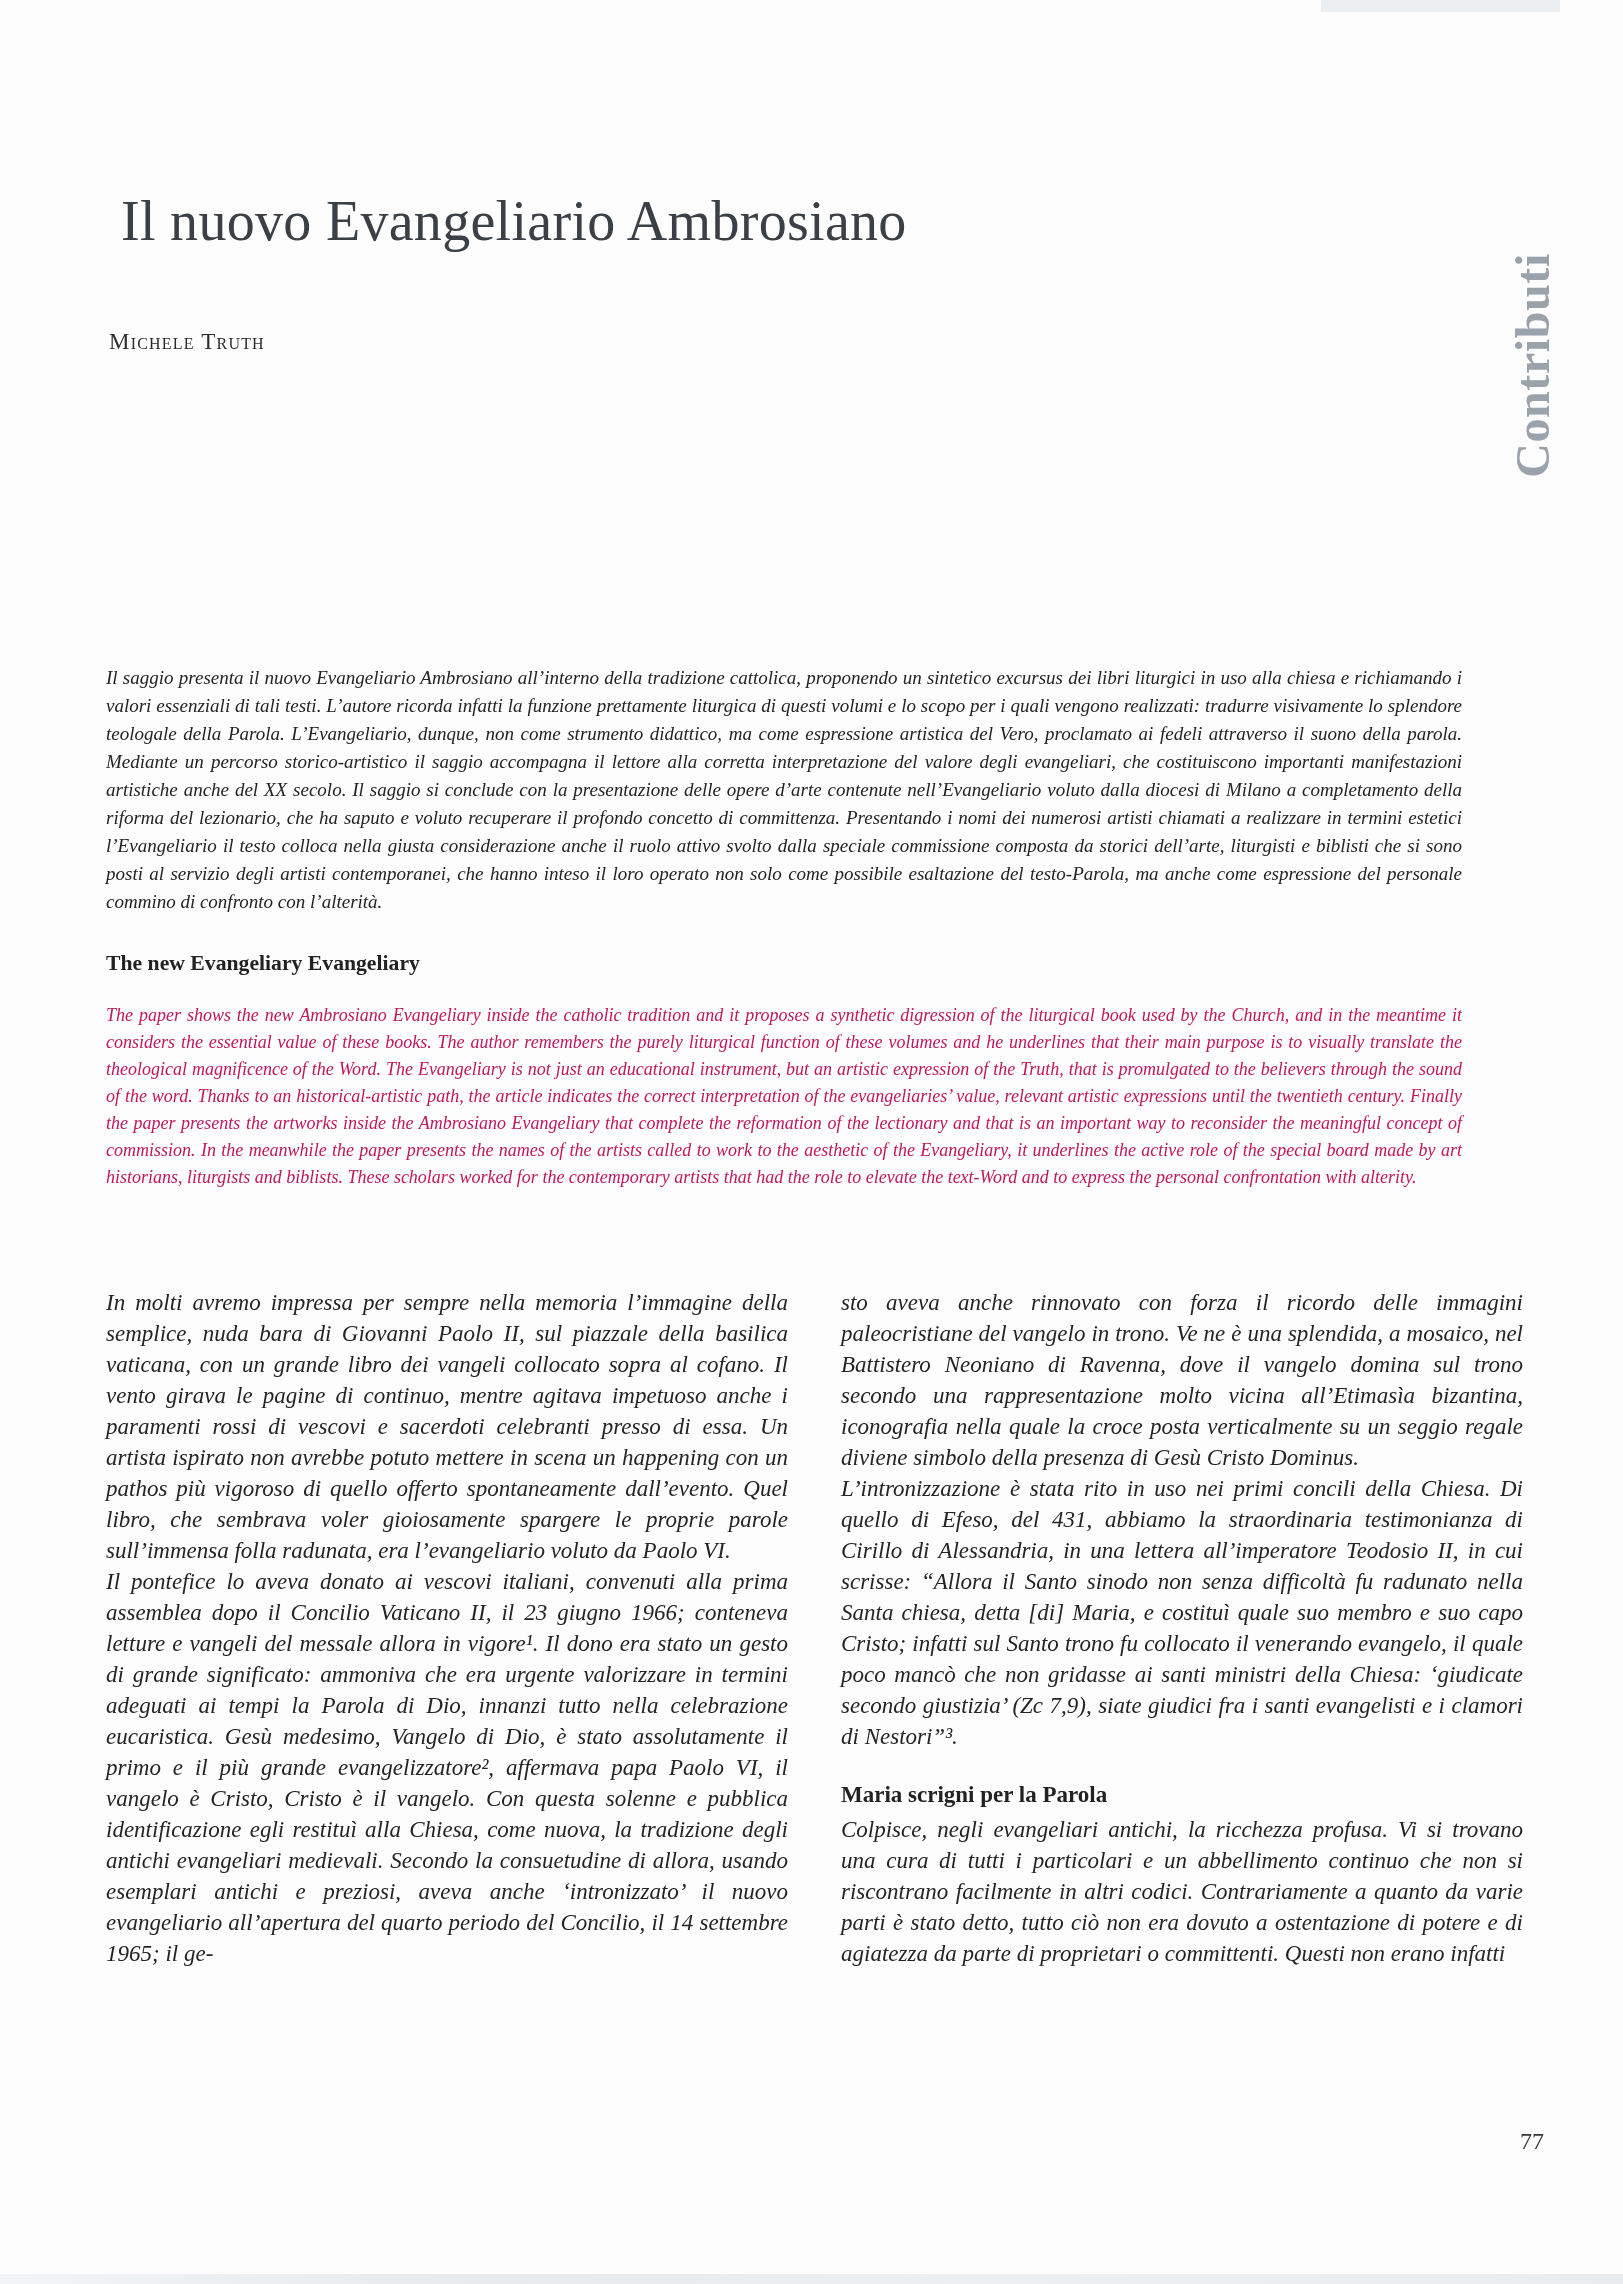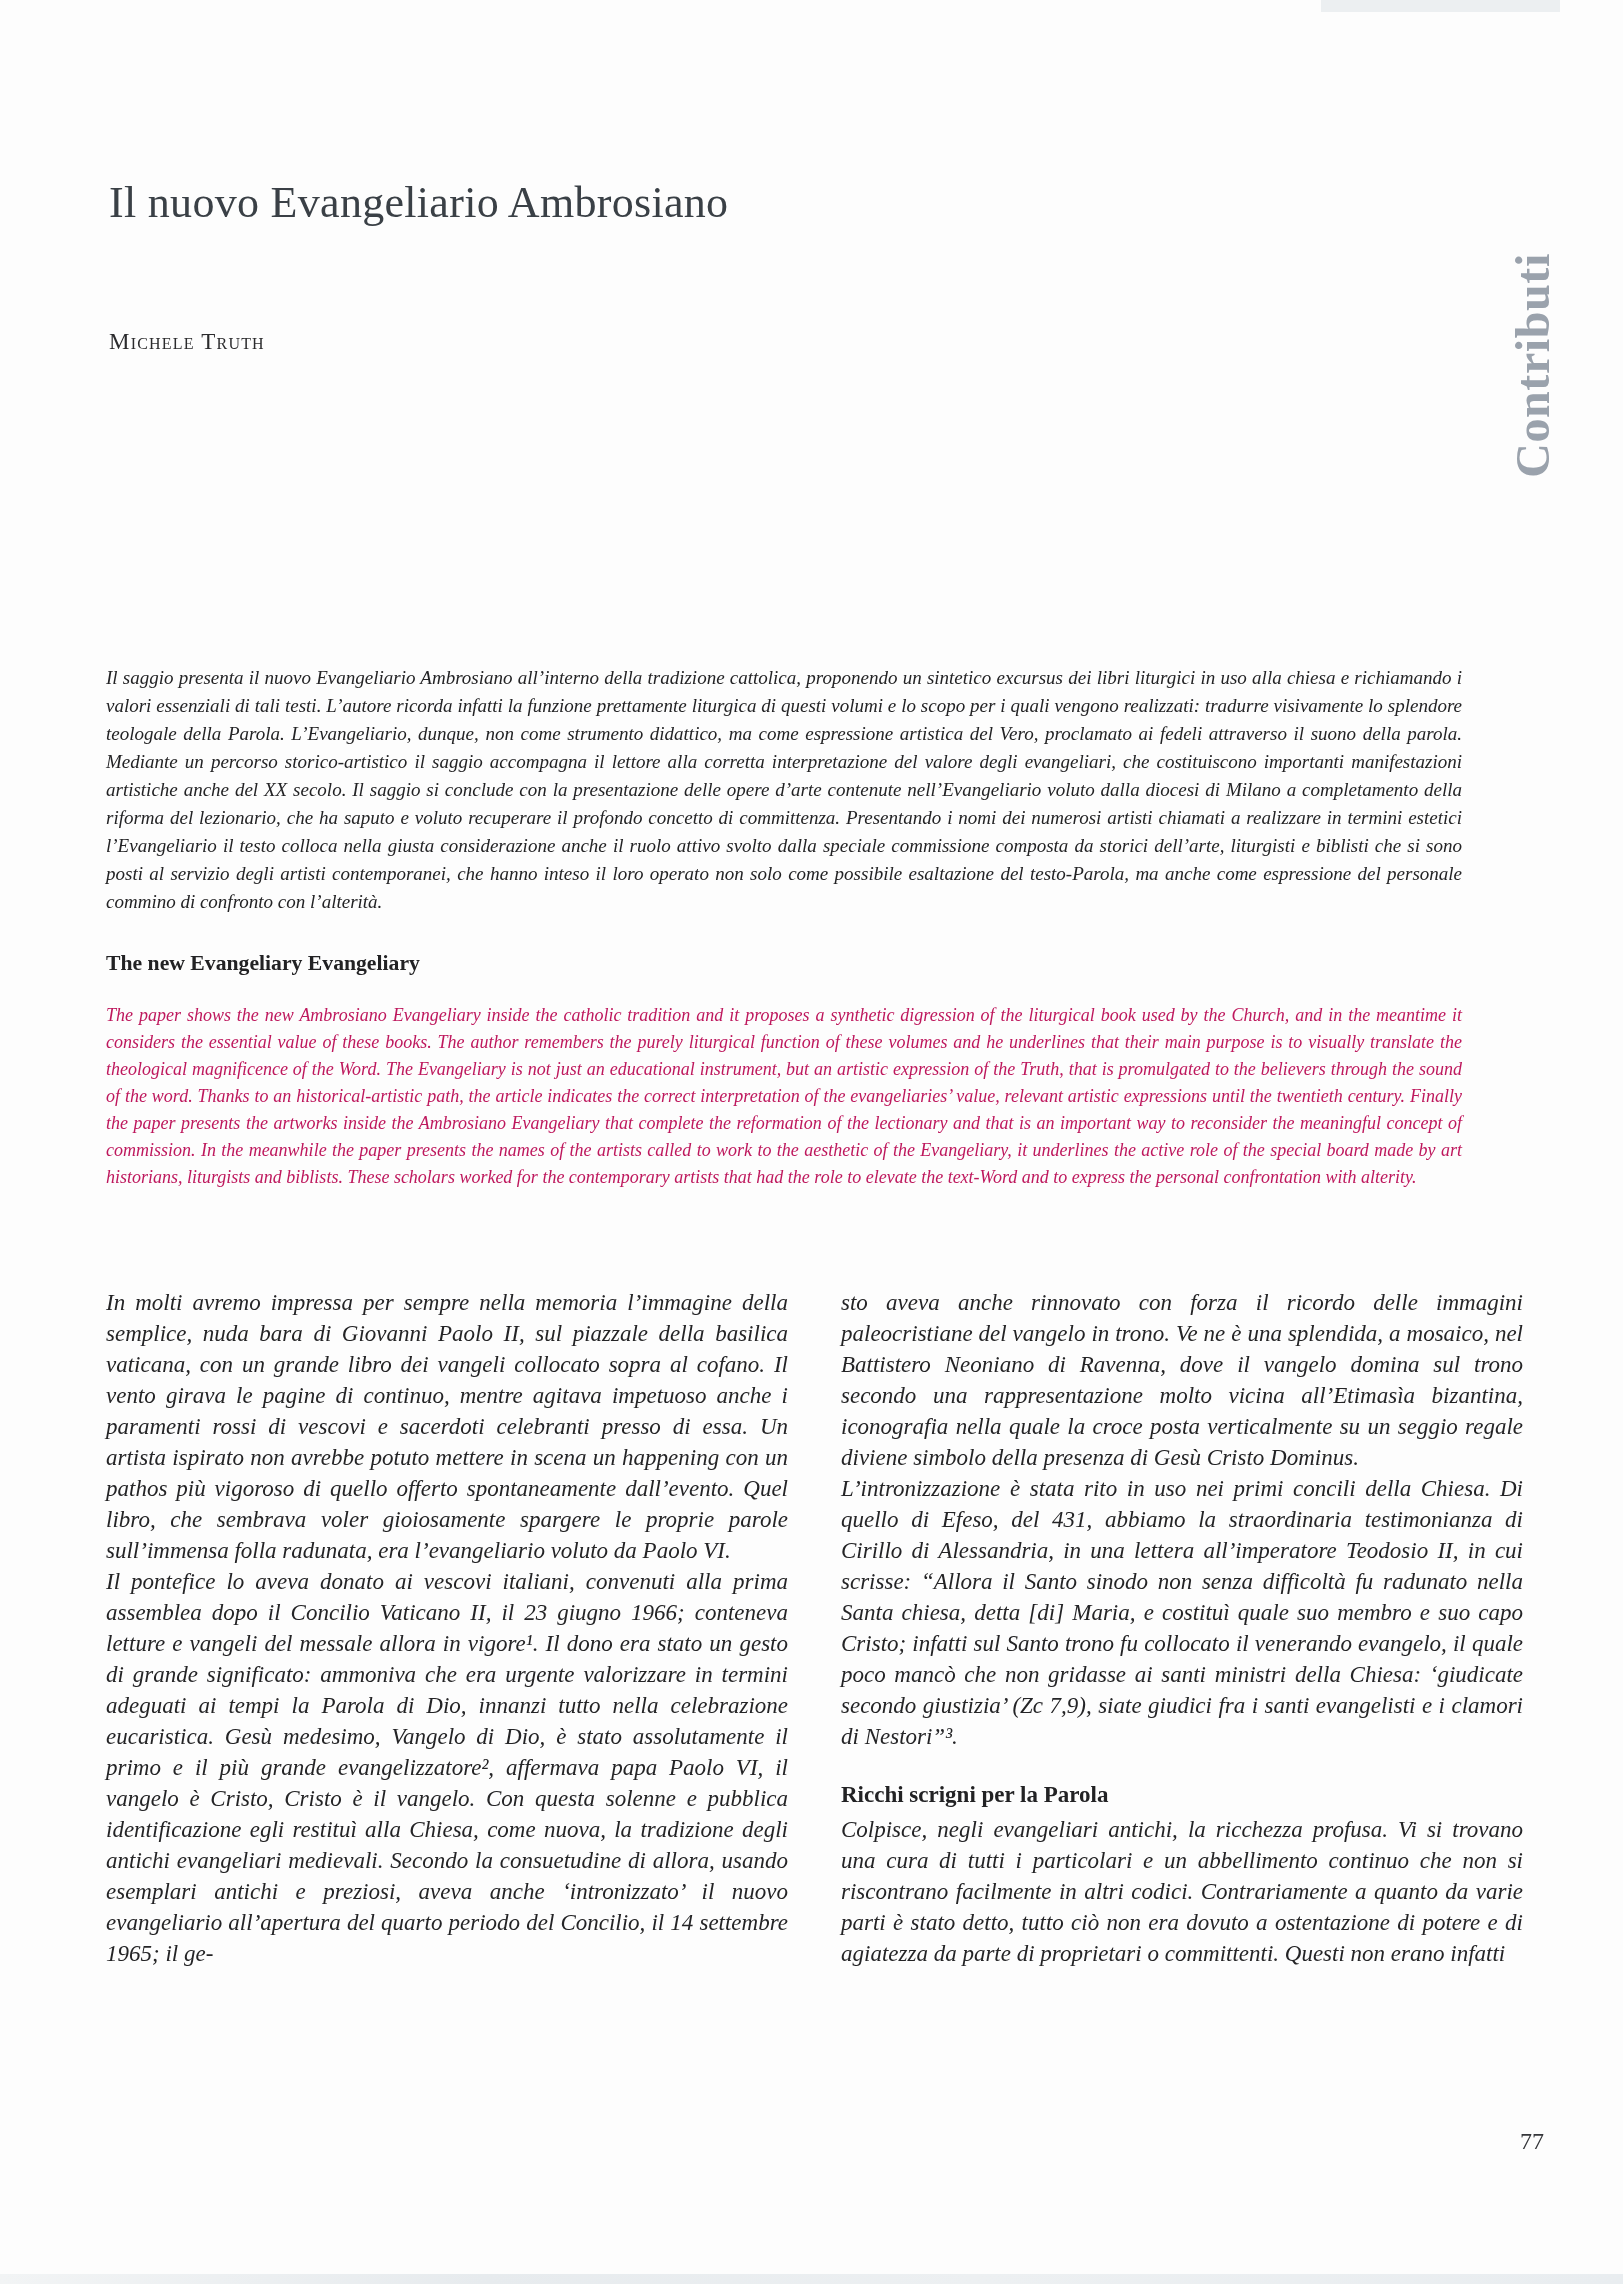--- a/index.html
+++ b/index.html
@@ -17,22 +17,22 @@
   .artifact-top {
     position: absolute; left: 1321px; top: 0; width: 239px; height: 12.4px;
     background: #eceff1;
   }
   .artifact-bottom {
     position: absolute; left: 0; top: 2274px; width: 1623px; height: 10px;
     background: linear-gradient(90deg, #f2f4f5 0%, #e7ebee 30%, #edf0f2 60%, #e9edf0 100%);
   }
 
   .title {
-    position: absolute; left: 105px; top: 173px; margin: 4px;
-    font-size: 44px; font-weight: normal; letter-spacing: 0.3px;
+    position: absolute; left: 105px; top: 173px; margin: 16px;
+    font-size: 56px; font-weight: normal; letter-spacing: 0.3px;
     color: #3a4046; white-space: nowrap;
   }
 
   .author {
     position: absolute; left: 109px; top: 329px;
     font-variant: small-caps; font-size: 23px; letter-spacing: 1.2px;
     color: #2b2b2d;
   }
 
   .sidebar {
@@ -104,21 +104,21 @@
   <p class="abstract-en">The paper shows the new Ambrosiano Evangeliary inside the catholic tradition and it proposes a synthetic digression of the liturgical book used by the Church, and in the meantime it considers the essential value of these books. The author remembers the purely liturgical function of these volumes and he underlines that their main purpose is to visually translate the theological magnificence of the Word. The Evangeliary is not just an educational instrument, but an artistic expression of the Truth, that is promulgated to the believers through the sound of the word. Thanks to an historical-artistic path, the article indicates the correct interpretation of the evangeliaries’ value, relevant artistic expressions until the twentieth century. Finally the paper presents the artworks inside the Ambrosiano Evangeliary that complete the reformation of the lectionary and that is an important way to reconsider the meaningful concept of commission. In the meanwhile the paper presents the names of the artists called to work to the aesthetic of the Evangeliary, it underlines the active role of the special board made by art historians, liturgists and biblists. These scholars worked for the contemporary artists that had the role to elevate the text-Word and to express the personal confrontation with alterity.</p>
 
   <div class="columns">
     <div class="col">
       <p>In molti avremo impressa per sempre nella memoria l’immagine della semplice, nuda bara di Giovanni Paolo II, sul piazzale della basilica vaticana, con un grande libro dei vangeli collocato sopra al cofano. Il vento girava le pagine di continuo, mentre agitava impetuoso anche i paramenti rossi di vescovi e sacerdoti celebranti presso di essa. Un artista ispirato non avrebbe potuto mettere in scena un happening con un pathos più vigoroso di quello offerto spontaneamente dall’evento. Quel libro, che sembrava voler gioiosamente spargere le proprie parole sull’immensa folla radunata, era l’evangeliario voluto da Paolo VI.</p>
       <p>Il pontefice lo aveva donato ai vescovi italiani, convenuti alla prima assemblea dopo il Concilio Vaticano II, il 23 giugno 1966; conteneva letture e vangeli del messale allora in vigore¹. Il dono era stato un gesto di grande significato: ammoniva che era urgente valorizzare in termini adeguati ai tempi la Parola di Dio, innanzi tutto nella celebrazione eucaristica. Gesù medesimo, Vangelo di Dio, è stato assolutamente il primo e il più grande evangelizzatore², affermava papa Paolo VI, il vangelo è Cristo, Cristo è il vangelo. Con questa solenne e pubblica identificazione egli restituì alla Chiesa, come nuova, la tradizione degli antichi evangeliari medievali. Secondo la consuetudine di allora, usando esemplari antichi e preziosi, aveva anche ‘intronizzato’ il nuovo evangeliario all’apertura del quarto periodo del Concilio, il 14 settembre 1965; il ge-</p>
     </div>
     <div class="col">
       <p>sto aveva anche rinnovato con forza il ricordo delle immagini paleocristiane del vangelo in trono. Ve ne è una splendida, a mosaico, nel Battistero Neoniano di Ravenna, dove il vangelo domina sul trono secondo una rappresentazione molto vicina all’Etimasìa bizantina, iconografia nella quale la croce posta verticalmente su un seggio regale diviene simbolo della presenza di Gesù Cristo Dominus.</p>
       <p>L’intronizzazione è stata rito in uso nei primi concili della Chiesa. Di quello di Efeso, del 431, abbiamo la straordinaria testimonianza di Cirillo di Alessandria, in una lettera all’imperatore Teodosio II, in cui scrisse: “Allora il Santo sinodo non senza difficoltà fu radunato nella Santa chiesa, detta [di] Maria, e costituì quale suo membro e suo capo Cristo; infatti sul Santo trono fu collocato il venerando evangelo, il quale poco mancò che non gridasse ai santi ministri della Chiesa: ‘giudicate secondo giustizia’ (Zc 7,9), siate giudici fra i santi evangelisti e i clamori di Nestori”³.</p>
-      <h3 class="sub">Ricchi scrigni per la Parola</h3>
+      <h3 class="sub">Maria scrigni per la Parola</h3>
       <p>Colpisce, negli evangeliari antichi, la ricchezza profusa. Vi si trovano una cura di tutti i particolari e un abbellimento continuo che non si riscontrano facilmente in altri codici. Contrariamente a quanto da varie parti è stato detto, tutto ciò non era dovuto a ostentazione di potere e di agiatezza da parte di proprietari o committenti. Questi non erano infatti</p>
     </div>
   </div>
 
   <div class="pagenum">77</div>
 
   <div class="artifact-bottom"></div>
 
 </div>
 

